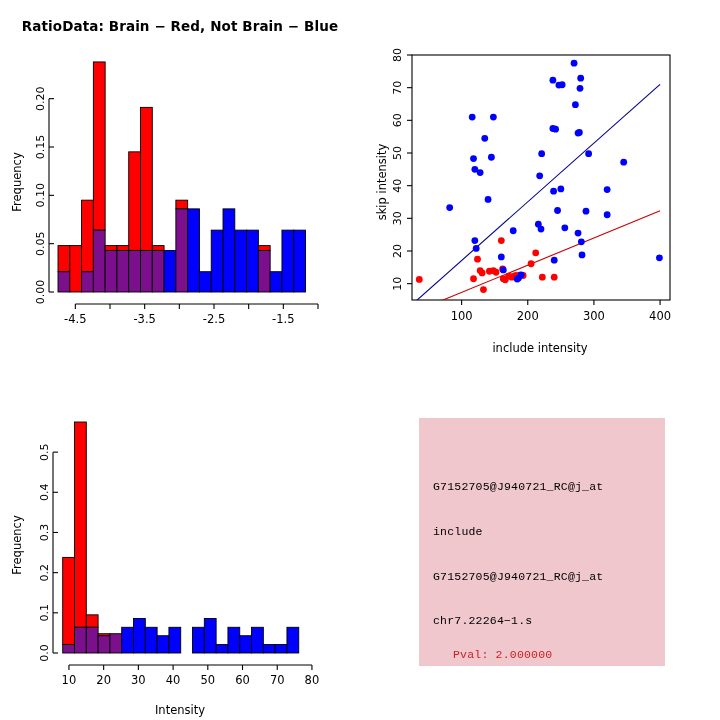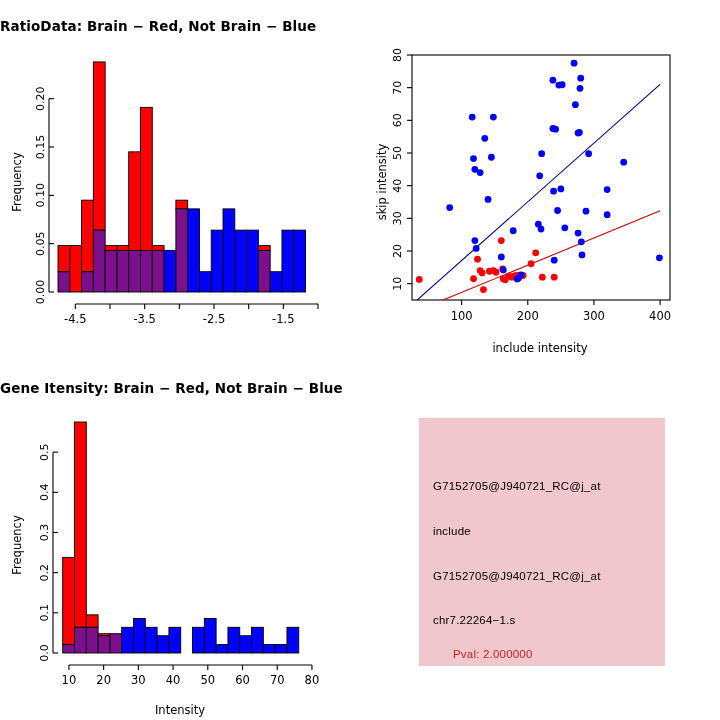--- a/index.html
+++ b/index.html
@@ -1,37 +1,37 @@
 <!DOCTYPE html>
 <html><head>
 <meta charset="utf-8">
 <style>
   html,body{margin:0;padding:0;background:#ffffff;}
   body{width:720px;height:720px;font-family:"DejaVu Sans",sans-serif;overflow:hidden;}
   #root{position:relative;width:720px;height:720px;}
   .panel{position:absolute;}
   .ptitle{
-    position:absolute;width:100%;
+    position:absolute;width:100%;text-align:center;
     font-family:"DejaVu Sans",sans-serif;font-weight:bold;
     font-size:13.5px;color:#000;letter-spacing:.1px;white-space:nowrap;
   }
   .axlabel{
     position:absolute;font-family:"DejaVu Sans",sans-serif;
     font-size:11.5px;color:#000;white-space:nowrap;text-align:center;
   }
   .ylab{
     transform-origin:50% 50%;transform:rotate(-90deg);
   }
   svg{display:block;}
   .infobox{
     position:absolute;box-sizing:border-box;
     background-color:#efc7cd;
   }
   .infoline{
-    position:absolute;font-family:Liberation Sans, sans-serif;
+    position:absolute;font-family:Liberation Mono, monospace;
     font-size:11.5px;color:#000;white-space:nowrap;letter-spacing:.2px;text-align:center;
   }
   .infoline.pval{color:#cc2222;}
 </style>
 </head>
 <body>
 
 <div id="root">
 
   <div class="panel" style="left:0;top:0;width:360px;height:360px;">
@@ -208,21 +208,20 @@
           <text x="233.92307692307693" y="320" fill="#000" font-family="&quot;DejaVu Sans&quot;, sans-serif" font-size="11.5" text-anchor="middle">300</text>
           <line x1="300.0769230769231" y1="300" x2="300.0769230769231" y2="305" stroke="#000" stroke-width="1.1"></line>
           <text x="300.0769230769231" y="320" fill="#000" font-family="&quot;DejaVu Sans&quot;, sans-serif" font-size="11.5" text-anchor="middle">400</text>
         </g>
       </svg>
     <div class="axlabel" style="left:0;top:341px;width:360px;text-align:center;">include intensity</div>
     <div class="axlabel ylab" style="left:-53px;top:175px;width:150px;">skip intensity</div>
   </div>
 
   <div class="panel" style="left:0;top:360px;width:360px;height:360px;">
-    <div class="ptitle" style="top:20px;left:0;">Gene Itensity: Brain − Red, Not Brain − Blue</div>
     <svg id="svg-gene" width="360" height="360">
         <g>
           <rect x="62.69428571428571" y="197.38608695652175" width="11.802857142857135" height="87.1773913043478" fill="#ff0000" stroke="#000" stroke-width="0.9"></rect>
           <rect x="62.69428571428571" y="284.56347826086954" width="11.802857142857135" height="8.436521739130455" fill="#7b0f8c" stroke="#000" stroke-width="0.9"></rect>
           <rect x="74.49714285714285" y="62" width="11.80285714285715" height="205.28869565217394" fill="#ff0000" stroke="#000" stroke-width="0.9"></rect>
           <rect x="74.49714285714285" y="267.28869565217394" width="11.80285714285715" height="25.711304347826058" fill="#7b0f8c" stroke="#000" stroke-width="0.9"></rect>
           <rect x="86.3" y="254.83478260869566" width="11.80285714285715" height="12.45391304347828" fill="#ff0000" stroke="#000" stroke-width="0.9"></rect>
           <rect x="86.3" y="267.28869565217394" width="11.80285714285715" height="25.711304347826058" fill="#7b0f8c" stroke="#000" stroke-width="0.9"></rect>
           <rect x="98.10285714285715" y="273.7165217391304" width="11.802857142857135" height="2.0086956521739125" fill="#ff0000" stroke="#000" stroke-width="0.9"></rect>
           <rect x="98.10285714285715" y="275.72521739130434" width="11.802857142857135" height="17.27478260869566" fill="#7b0f8c" stroke="#000" stroke-width="0.9"></rect>

